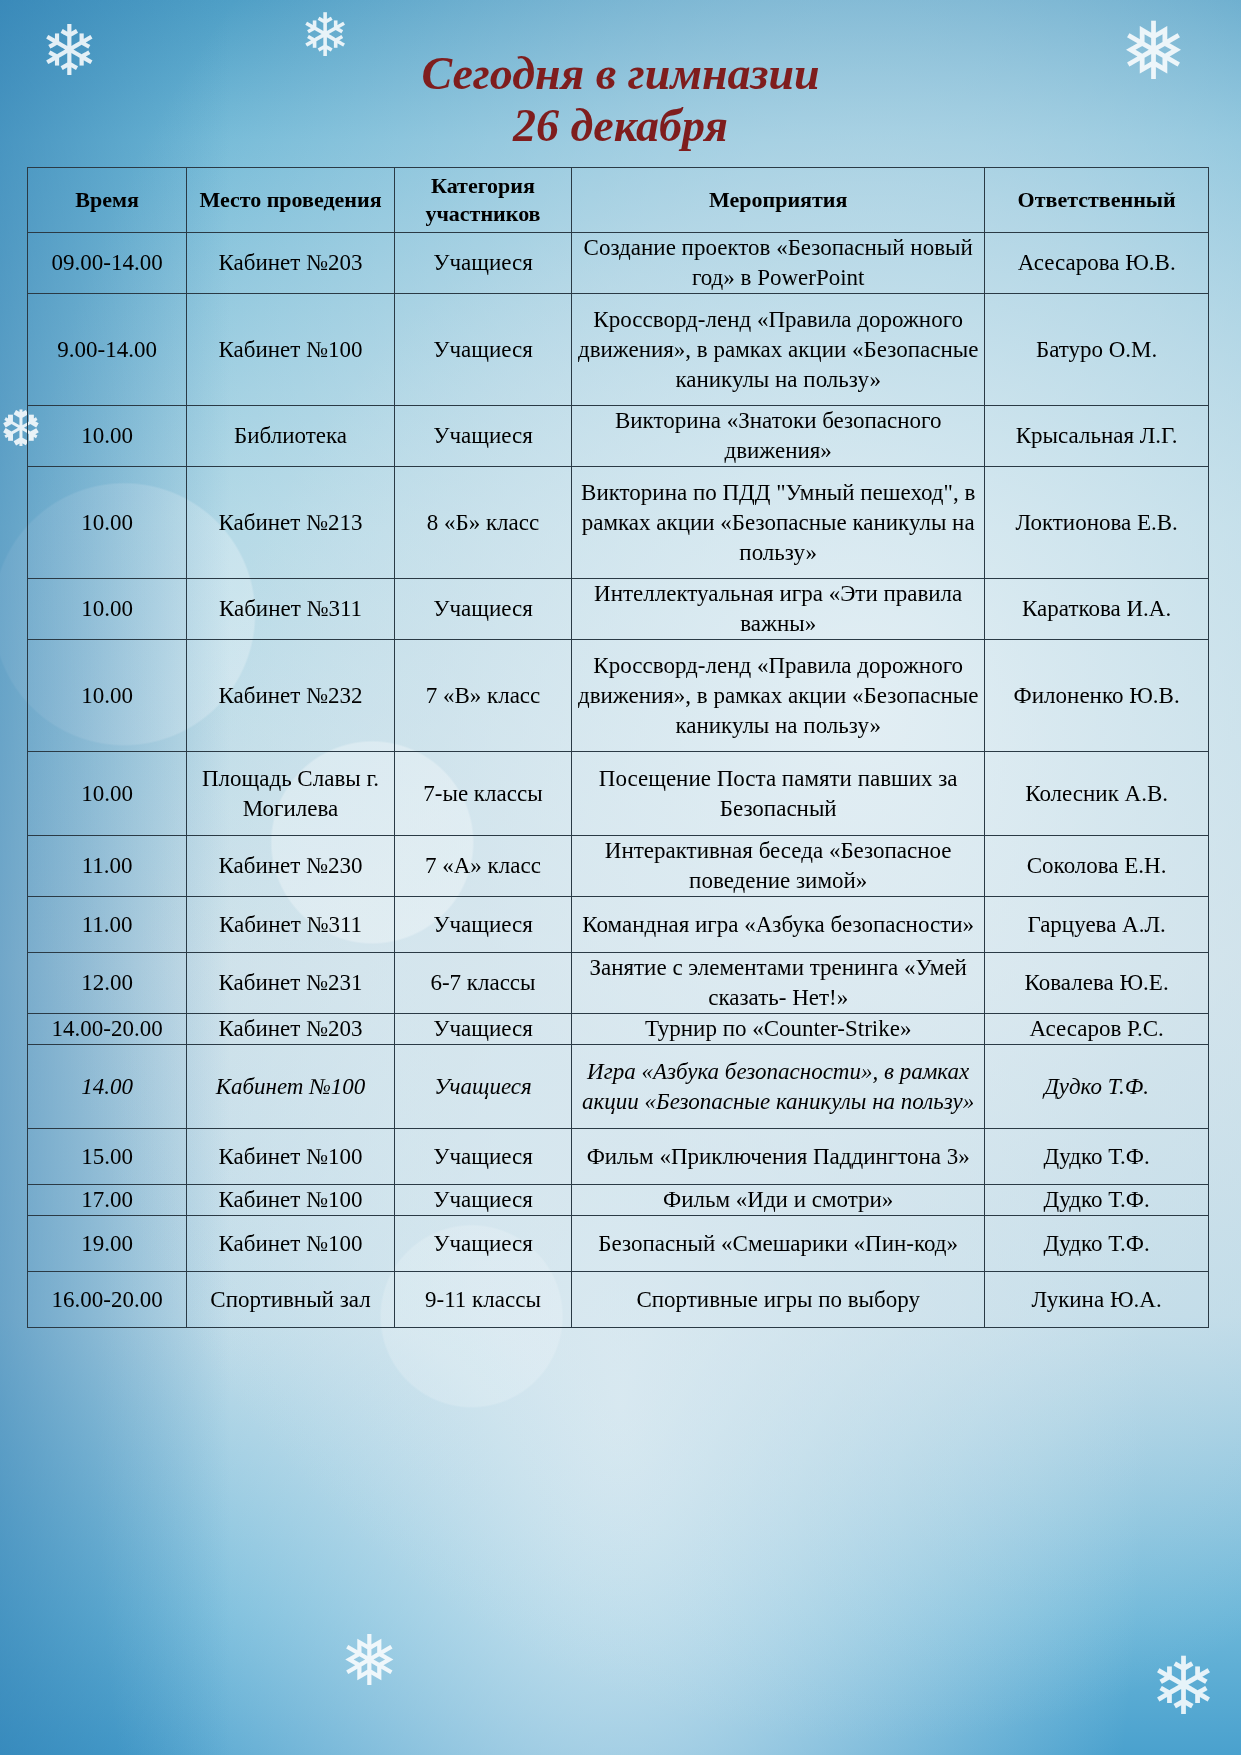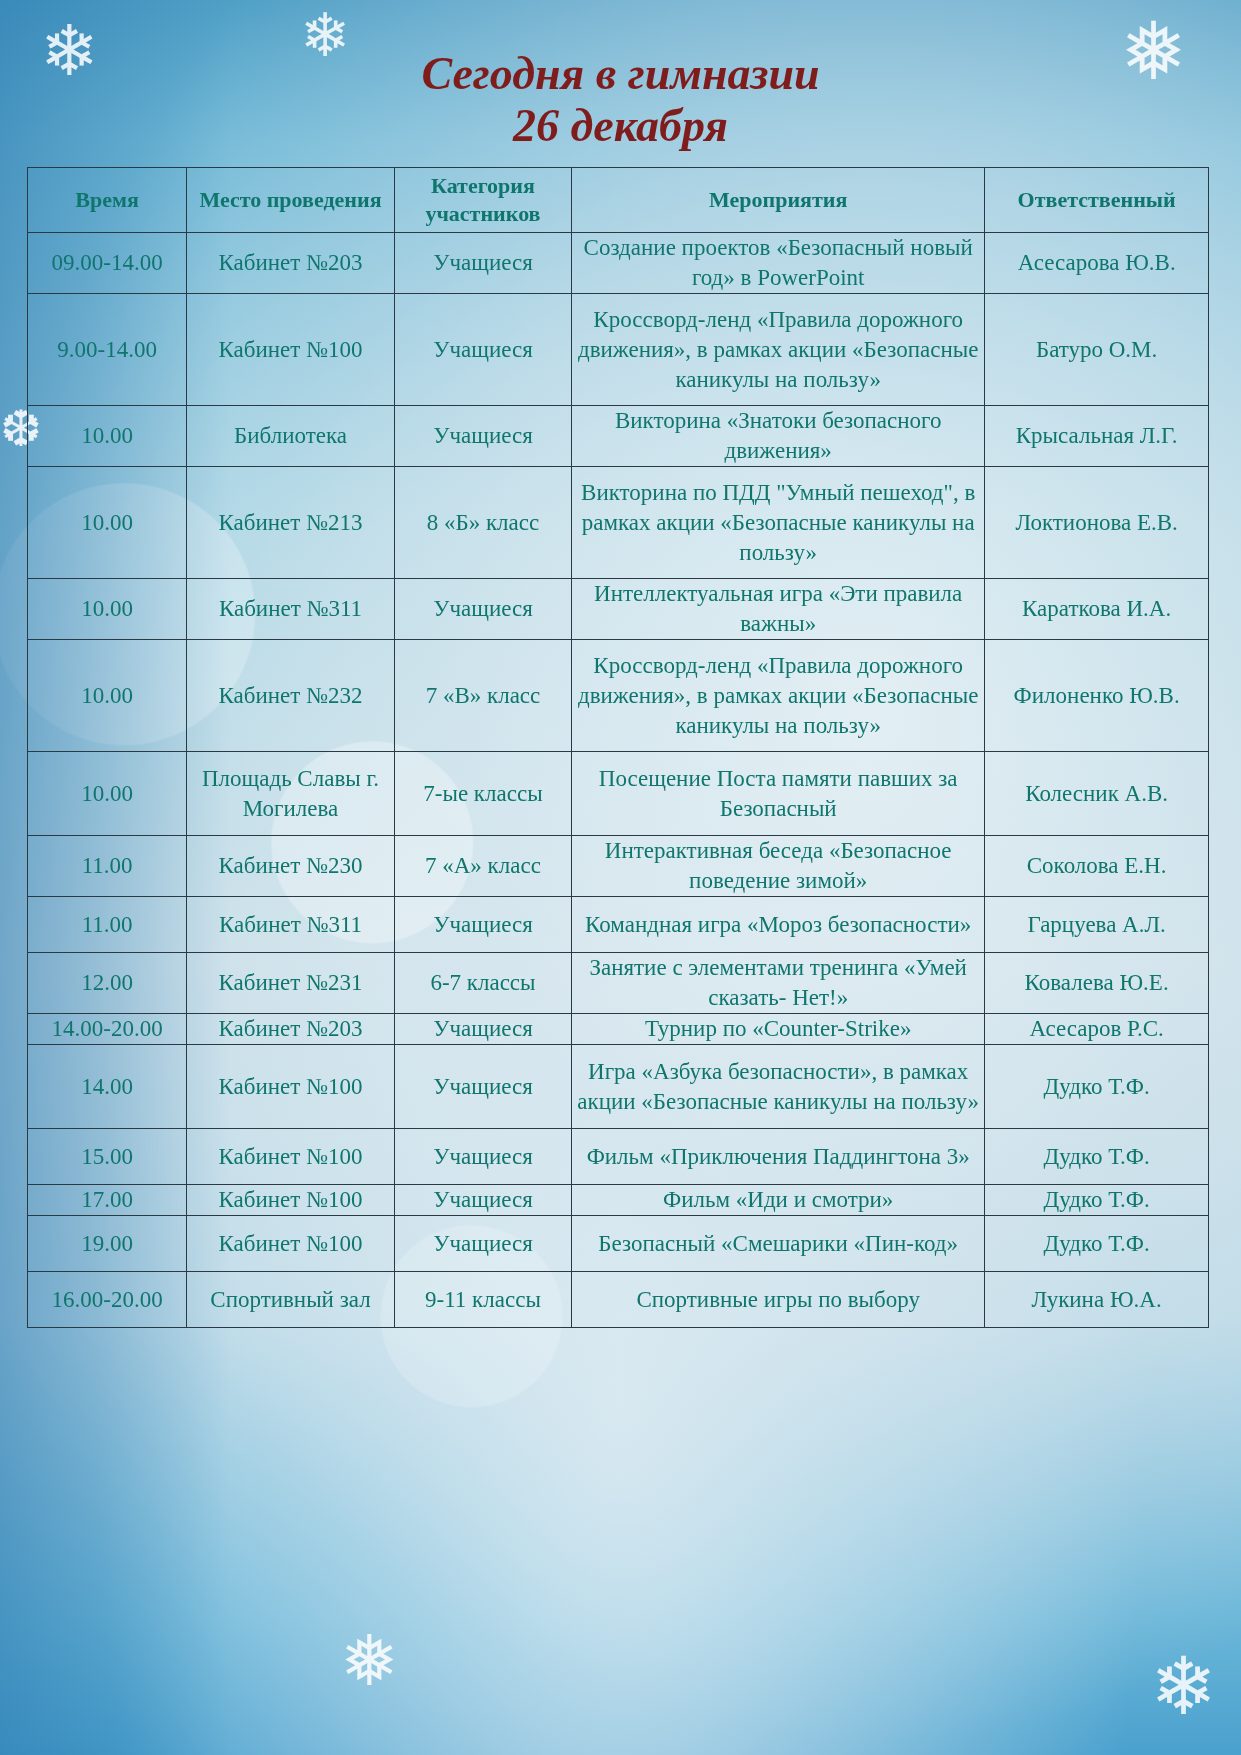--- a/index.html
+++ b/index.html
@@ -22,21 +22,21 @@
     .snow { position: absolute; color: rgba(255,255,255,0.85); pointer-events: none; }
     .title {
       position: absolute; left: 0; top: 48px; width: 100%;
       text-align: center; color: #7f1d1d;
       font-style: italic; font-weight: bold;
       font-size: 46px; line-height: 52px;
     }
     table.schedule {
       position: absolute; left: 27px; top: 167px; width: 1182px;
       border-collapse: collapse; table-layout: fixed;
-      color: #0f766e;
+      color: #000000;
     }
     table.schedule th, table.schedule td {
       border: 1.5px solid #2a3a45;
       text-align: center; vertical-align: middle;
       font-size: 23px; line-height: 30px; padding: 0 4px;
     }
     table.schedule th { font-weight: bold; font-size: 22px; line-height: 28px; height: 64px; }
     .c-time { width: 158px; } .c-place { width: 206px; } .c-cat { width: 176px; }
     .c-event { width: 410px; } .c-resp { width: 222px; }
   </style>
@@ -127,38 +127,38 @@
         <td>11.00</td>
         <td>Кабинет №230</td>
         <td>7 «А» класс</td>
         <td>Интерактивная беседа «Безопасное поведение зимой»</td>
         <td>Соколова Е.Н.</td>
       </tr>
       <tr style="height: 56px;">
         <td>11.00</td>
         <td>Кабинет №311</td>
         <td>Учащиеся</td>
-        <td>Командная игра «Мороз безопасности»</td>
+        <td>Командная игра «Азбука безопасности»</td>
         <td>Гарцуева А.Л.</td>
       </tr>
       <tr style="height: 56px;">
         <td>12.00</td>
         <td>Кабинет №231</td>
         <td>6-7 классы</td>
         <td>Занятие с элементами тренинга «Умей сказать- Нет!»</td>
         <td>Ковалева Ю.Е.</td>
       </tr>
       <tr style="height: 28px;">
         <td>14.00-20.00</td>
         <td>Кабинет №203</td>
         <td>Учащиеся</td>
         <td>Турнир по «Counter-Strike»</td>
         <td>Асесаров Р.С.</td>
       </tr>
-      <tr style="height: 84px;">
+      <tr style="height: 84px; font-style: italic;">
         <td>14.00</td>
         <td>Кабинет №100</td>
         <td>Учащиеся</td>
         <td>Игра «Азбука безопасности», в рамках акции «Безопасные каникулы на пользу»</td>
         <td>Дудко Т.Ф.</td>
       </tr>
       <tr style="height: 56px;">
         <td>15.00</td>
         <td>Кабинет №100</td>
         <td>Учащиеся</td>

